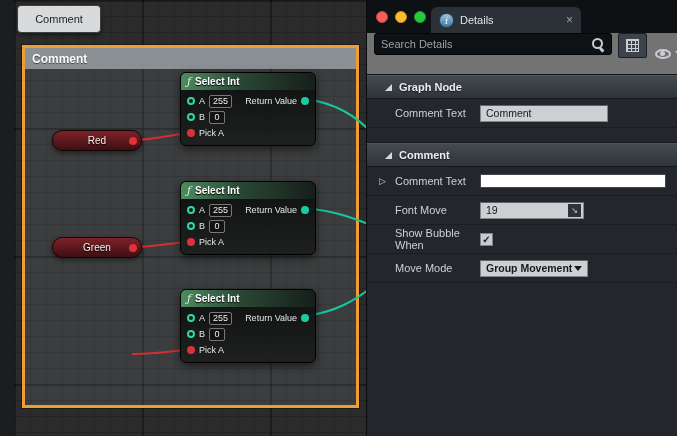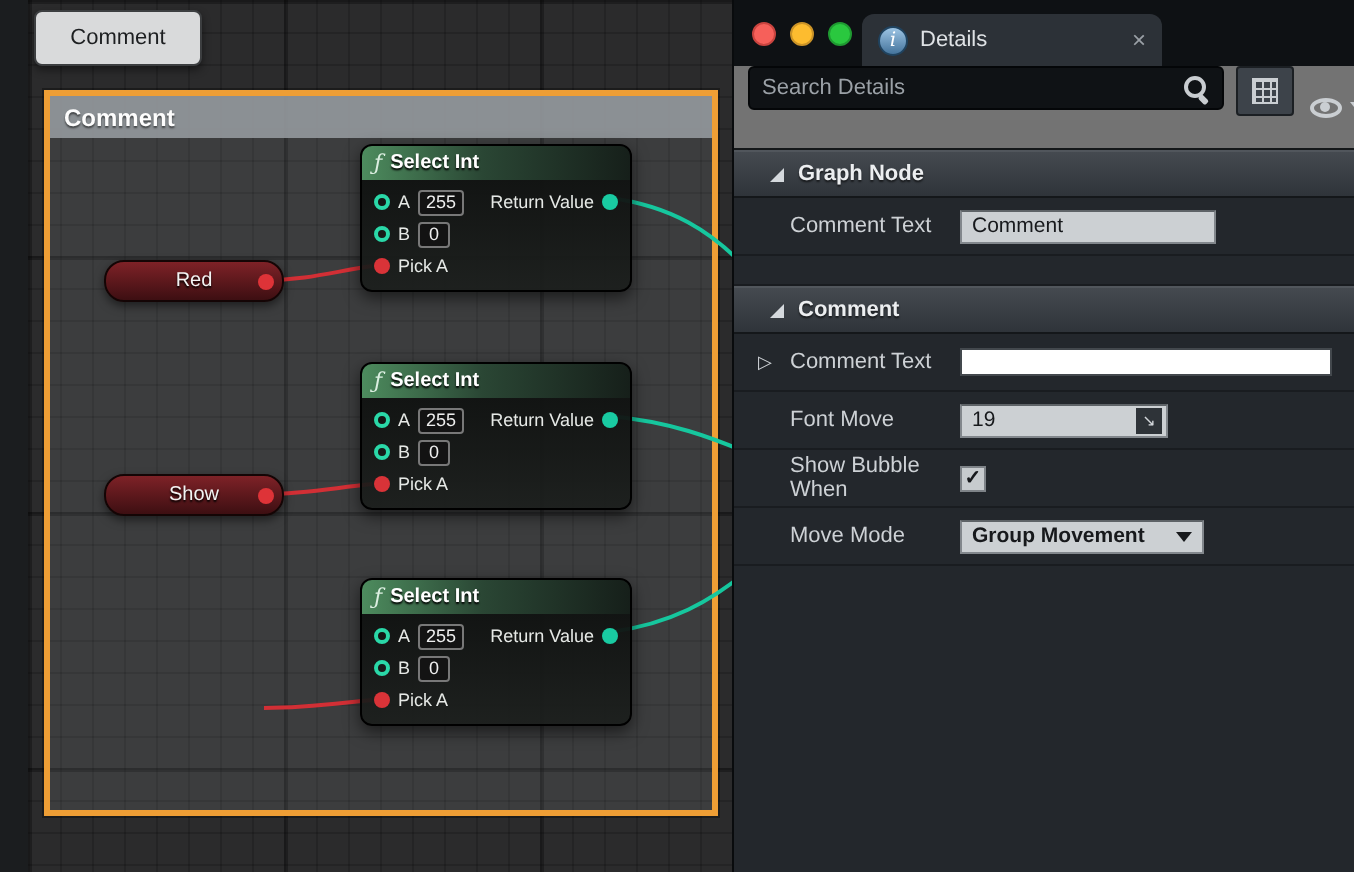--- a/index.html
+++ b/index.html
@@ -108,21 +108,21 @@
   .text-field{width:128px;}
   .color-bar{width:184px;height:12px;background:#ffffff;border:1px solid #43484d;}
   .fontsize-field{width:104px;justify-content:space-between;padding-right:2px;}
   .drag-handle{width:13px;height:13px;background:#2e3338;color:#d3d7db;font-size:8px;
     display:flex;align-items:center;justify-content:center;}
   .checkbox{width:13px;height:13px;border:1px solid #7e8388;background:#8f9499;box-sizing:border-box;
     display:flex;align-items:center;justify-content:center;font-size:10px;font-weight:bold;color:#17191c;}
   .checkbox.checked{background:#c7cbce;}
   .checkbox .tick{display:none;}
   .checkbox.checked .tick{display:block;}
-  .dropdown{width:122px;justify-content:space-between;font-weight:bold;}
+  .dropdown{width:108px;justify-content:space-between;font-weight:bold;}
   .dd-arrow{width:0;height:0;border-left:4px solid transparent;border-right:4px solid transparent;border-top:5px solid #17191c;}
   .expander{position:absolute;left:12px;color:#cfd3d7;font-size:9px;line-height:1;}
   .section-gap{height:14px;flex:none;border-bottom:1px solid #191c20;}
 </style>
 </head>
 <body>
 
 <div class="stage">
 
   <div class="comment-chip">
@@ -241,21 +241,21 @@
         </span>
       </div>
     </div>
   </div>
 
   <div class="var-node v-red">
     <span class="var-label">Red</span>
     <span class="var-pin"></span>
   </div>
   <div class="var-node v-green">
-    <span class="var-label">Show</span>
+    <span class="var-label">Green</span>
     <span class="var-pin"></span>
   </div>
 
   <div class="details-panel">
 
     <div class="titlebar">
       <div class="lights">
         <span class="light light-red"></span>
         <span class="light light-yellow"></span>
         <span class="light light-green"></span>

